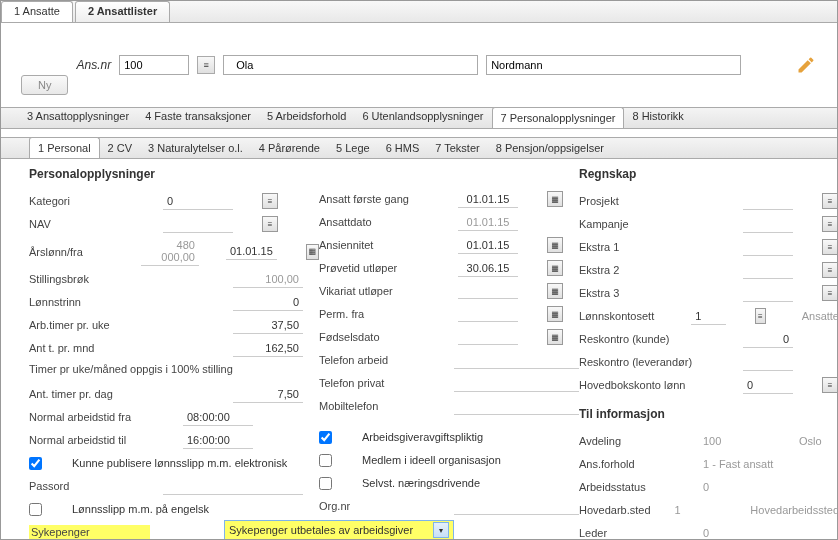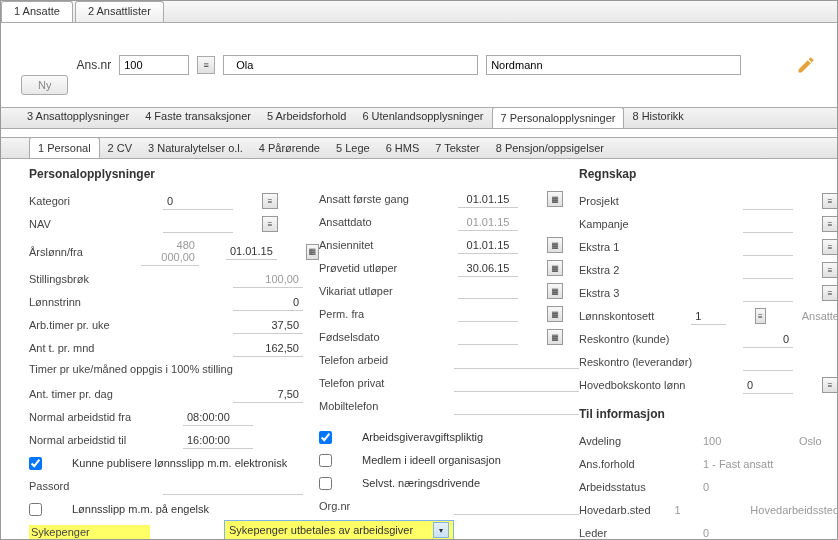--- a/index.html
+++ b/index.html
@@ -1,25 +1,25 @@
 <!DOCTYPE html>
 <html><head>
 <meta charset="utf-8">
 <style>
 * { box-sizing: border-box; margin: 0; padding: 0; font-family: Arial, sans-serif; font-size: 11px; }
 body { background: #f4f4f4; color: #333; }
 .window { width: 838px; height: 540px; background: #fff; border: 1px solid #999; position: relative; overflow: hidden; }
 
 .main-tabs { display: flex; background: linear-gradient(#f8f8f8,#e8e8e8); border-bottom: 1px solid #aaa; height: 22px; }
-.main-tab { padding: 3px 12px; border: 1px solid #aaa; border-bottom: none; border-radius: 3px 3px 0 0; margin-right: 2px; background: linear-gradient(#fff,#eee); cursor: pointer; font-size: 11px; }
+.main-tab { padding: 3px 12px; border: 1px solid #aaa; border-bottom: none; border-radius: 3px 3px 0 0; margin-right: 2px; background: linear-gradient(#fff,#eee); cursor: pointer; font-size: 11px; font-weight: bold; }
 .main-tab.active { background: #fff; font-weight: normal; }
 
 .toolbar { display: flex; align-items: center; gap: 8px; padding: 12px 20px; }
 .btn-ny { padding: 3px 16px; border: 1px solid #aaa; border-radius: 3px; background: linear-gradient(#fafafa,#e8e8e8); color: #888; margin-top: 40px; }
-.lbl-ansnr { font-size: 12px; }
+.lbl-ansnr { font-size: 12px; font-style: italic; }
 .input-ansnr { width: 70px; height: 20px; border: 1px solid #aaa; padding: 2px 4px; text-align: left; }
 .icon-btn { width: 18px; height: 18px; border: 1px solid #aaa; background: linear-gradient(#f8f8f8,#e0e0e0); display: inline-flex; align-items: center; justify-content: center; font-size: 9px; }
 .input-fname { width: 255px; height: 20px; border: 1px solid #aaa; padding: 2px 12px; }
 .input-lname { width: 255px; height: 20px; border: 1px solid #aaa; padding: 2px 4px; }
 .edit-icon { margin-left: auto; width: 22px; height: 22px; display: flex; align-items: center; justify-content: center; }
 
 .sub-tabs { display: flex; background: linear-gradient(#f4f4f4,#e4e4e4); border-top: 1px solid #aaa; border-bottom: 1px solid #aaa; height: 22px; padding: 0 18px; align-items: flex-end; }
 .sub-tab { padding: 4px 8px; font-size: 11px; cursor: pointer; border-bottom: 2px solid transparent; }
 .sub-tab.active { border: 1px solid #aaa; border-bottom: none; background: #fff; border-radius: 3px 3px 0 0; }
 

